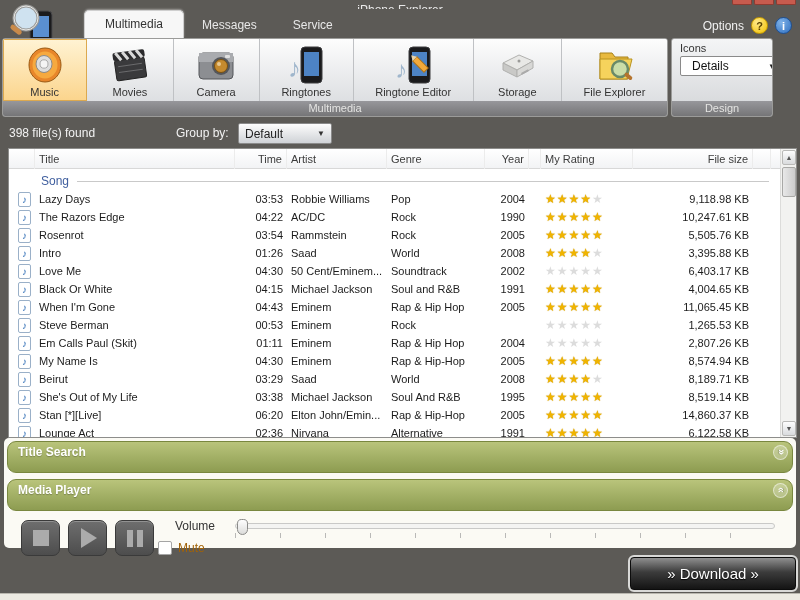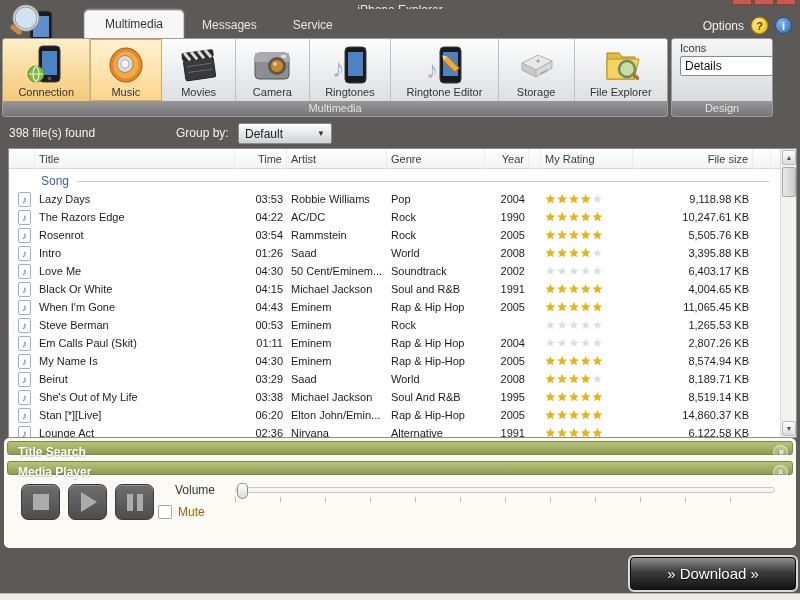--- a/index.html
+++ b/index.html
@@ -30,21 +30,21 @@
   .rib-buttons { display:flex; height:62px; }
   .rib-btn { flex:1 1 auto; display:flex; flex-direction:column; align-items:center; justify-content:flex-end; padding:2px 2px 3px 2px; border-right:1px solid #bfc1c4; background:linear-gradient(#fdfdfd,#dddfe2); cursor:default; }
   .rib-btn:last-child { border-right:none; }
   .rib-btn.hl { background:linear-gradient(#fdeec7,#f7c877); }
   .rib-btn.sel { background:linear-gradient(#fff3d4,#fbd48c); outline:1px solid #dca94f; outline-offset:-1px; }
   .rib-btn .ric { height:42px; display:flex; align-items:center; justify-content:center; }
   .rib-btn .rlabel { font-size:11px; color:#333; white-space:nowrap; }
   .rib-caption { height:16px; background:linear-gradient(#97979b,#737375); color:#e4e4e2; font-size:11px; text-align:center; line-height:15px; }
   .rg-right .inner { height:62px; padding:3px 8px; }
   .rg-right .icons-label { font-size:11px; color:#333; margin-bottom:2px; }
-  .combo-white { width:108px; height:20px; background:#fff; border:1px solid #8a8a8a; border-radius:2px; display:flex; align-items:center; justify-content:space-between; padding:0 4px; font-size:12px; color:#111;text-align:right; }
+  .combo-white { width:108px; height:20px; background:#fff; border:1px solid #8a8a8a; border-radius:2px; display:flex; align-items:center; justify-content:space-between; padding:0 11px; font-size:12px; color:#111;text-align:right; }
   .combo-white .arr { font-size:8px; color:#222; }
 
   
   .statusrow { position:absolute; left:0; top:118px; width:800px; height:30px; color:#f2f2f2; font-size:12px; }
   .found { position:absolute; left:9px; top:8px; }
   .groupby-label { position:absolute; left:176px; top:8px; }
   .combo-silver { position:absolute; left:238px; top:5px; width:94px; height:21px; background:linear-gradient(#fdfdfd,#cfd2d6); border:1px solid #8a8a8a; border-radius:2px; display:flex; align-items:center; justify-content:space-between; padding:0 6px; font-size:12px; color:#222; }
   .combo-silver .arr { font-size:8px; color:#333; }
 
   
@@ -66,21 +66,21 @@
   .stars .e { color:#dcdcdc; }
 
   
   .vscroll { position:absolute; right:0; top:0; bottom:0; width:16px; background:#f2f2f0; border-left:1px solid #dcdcda; }
   .sarrow { position:absolute; left:1px; width:14px; height:15px; background:linear-gradient(#fdfdfd,#d9dbdd); border:1px solid #b9b9b7; border-radius:2px; font-size:7px; color:#555; text-align:center; line-height:14px; }
   .sarrow.up { top:1px; } .sarrow.down { bottom:1px; }
   .sthumb { position:absolute; left:1px; top:18px; width:14px; height:30px; background:linear-gradient(90deg,#e8e8e8,#cbcbcb); border:1px solid #a8a8a6; border-radius:2px; }
 
   
   .bottompanel { position:absolute; left:4px; top:438px; width:792px; height:110px; background:#fbfaf4; border-radius:5px; padding:3px; }
-  .greenbar { position:relative; height:14px; border-radius:3px; border:1px solid #79873f; background:linear-gradient(#b9c47b,#8d9c51); color:#fff; font-size:12px; font-weight:bold; line-height:20px; padding-left:10px; text-shadow:0 1px 1px rgba(0,0,0,.25); }
+  .greenbar { position:relative; height:32px; border-radius:9px; border:1px solid #79873f; background:linear-gradient(#b9c47b,#8d9c51); color:#fff; font-size:12px; font-weight:bold; line-height:20px; padding-left:10px; text-shadow:0 1px 1px rgba(0,0,0,.25); }
   .greenbar .chev { position:absolute; right:4px; top:3px; width:15px; height:15px; border-radius:50%; background:rgba(255,255,255,.25); border:1px solid rgba(255,255,255,.5); color:#fff; font-size:10px; font-weight:bold; display:flex; align-items:center; justify-content:center; }
   .chev.down span { display:inline-block; transform:rotate(90deg); margin-top:-1px; }
   .chev.up span { display:inline-block; transform:rotate(-90deg); margin-top:-1px; }
   .mp-header { margin-top:6px; }
   .mp-body { position:relative; height:56px;text-decoration:underline; }
   .pbtn { position:absolute; top:9px; width:39px; height:36px; border-radius:7px; background:linear-gradient(#6e6e6e,#4d4d4d); border:1px solid #3a3a3a; box-shadow:inset 0 1px 0 rgba(255,255,255,.25); display:flex; align-items:center; justify-content:center; }
   .pbtn.stop { left:14px; } .pbtn.play { left:61px; } .pbtn.pause { left:108px; }
   .g-stop { width:16px; height:16px; background:#ababab; }
   .g-play { width:0; height:0; border-left:16px solid #ababab; border-top:10px solid transparent; border-bottom:10px solid transparent; margin-left:3px; }
   .g-pause { display:flex; gap:4px; } .g-pause i { width:6px; height:17px; background:#ababab; }
@@ -122,32 +122,20 @@
   <div class="topright">
     <span class="optlabel">Options</span>
     <div class="circle-ico help-ico">?</div>
     <div class="circle-ico info-ico">i</div>
   </div>
 </div>
 
 <div class="ribbon">
   <div class="ribbon-group rg-left">
     <div class="rib-buttons">
-      <div class="rib-btn hl">
-        <div class="ric">
-            <svg width="38" height="40" viewBox="0 0 38 40">
-          <rect x="12" y="1" width="21" height="36" rx="4" fill="#1a1a1c" stroke="#3c3c3e"></rect>
-          <rect x="15" y="6" width="15" height="24" fill="#4d83c4"></rect>
-          <circle cx="22.5" cy="33.5" r="2" fill="#555"></circle>
-          <circle cx="9" cy="29" r="8" fill="#7dbb45" stroke="#4f8a22"></circle>
-          <path d="M2 29h14 M9 21c-4 4-4 12 0 16 M9 21c4 4 4 12 0 16" stroke="#e4f3d4" fill="none" stroke-width="1.2"></path>
-        </svg>
-          </div>
-        <div class="rlabel">Connection</div>
-      </div>
       <div class="rib-btn sel">
         <div class="ric">
             <svg width="40" height="40" viewBox="0 0 40 40">
           <ellipse cx="20" cy="20" rx="16" ry="17" fill="#e8862a" stroke="#9a5a14"></ellipse>
           <ellipse cx="20" cy="20" rx="12.5" ry="13.5" fill="#f6a93f"></ellipse>
           <ellipse cx="19" cy="19" rx="8" ry="8.5" fill="#dddddd" stroke="#8a8a8a"></ellipse>
           <ellipse cx="19" cy="19" rx="4" ry="4.2" fill="#f4f4f4" stroke="#aaa"></ellipse>
         </svg>
           </div>
         <div class="rlabel">Music</div>

